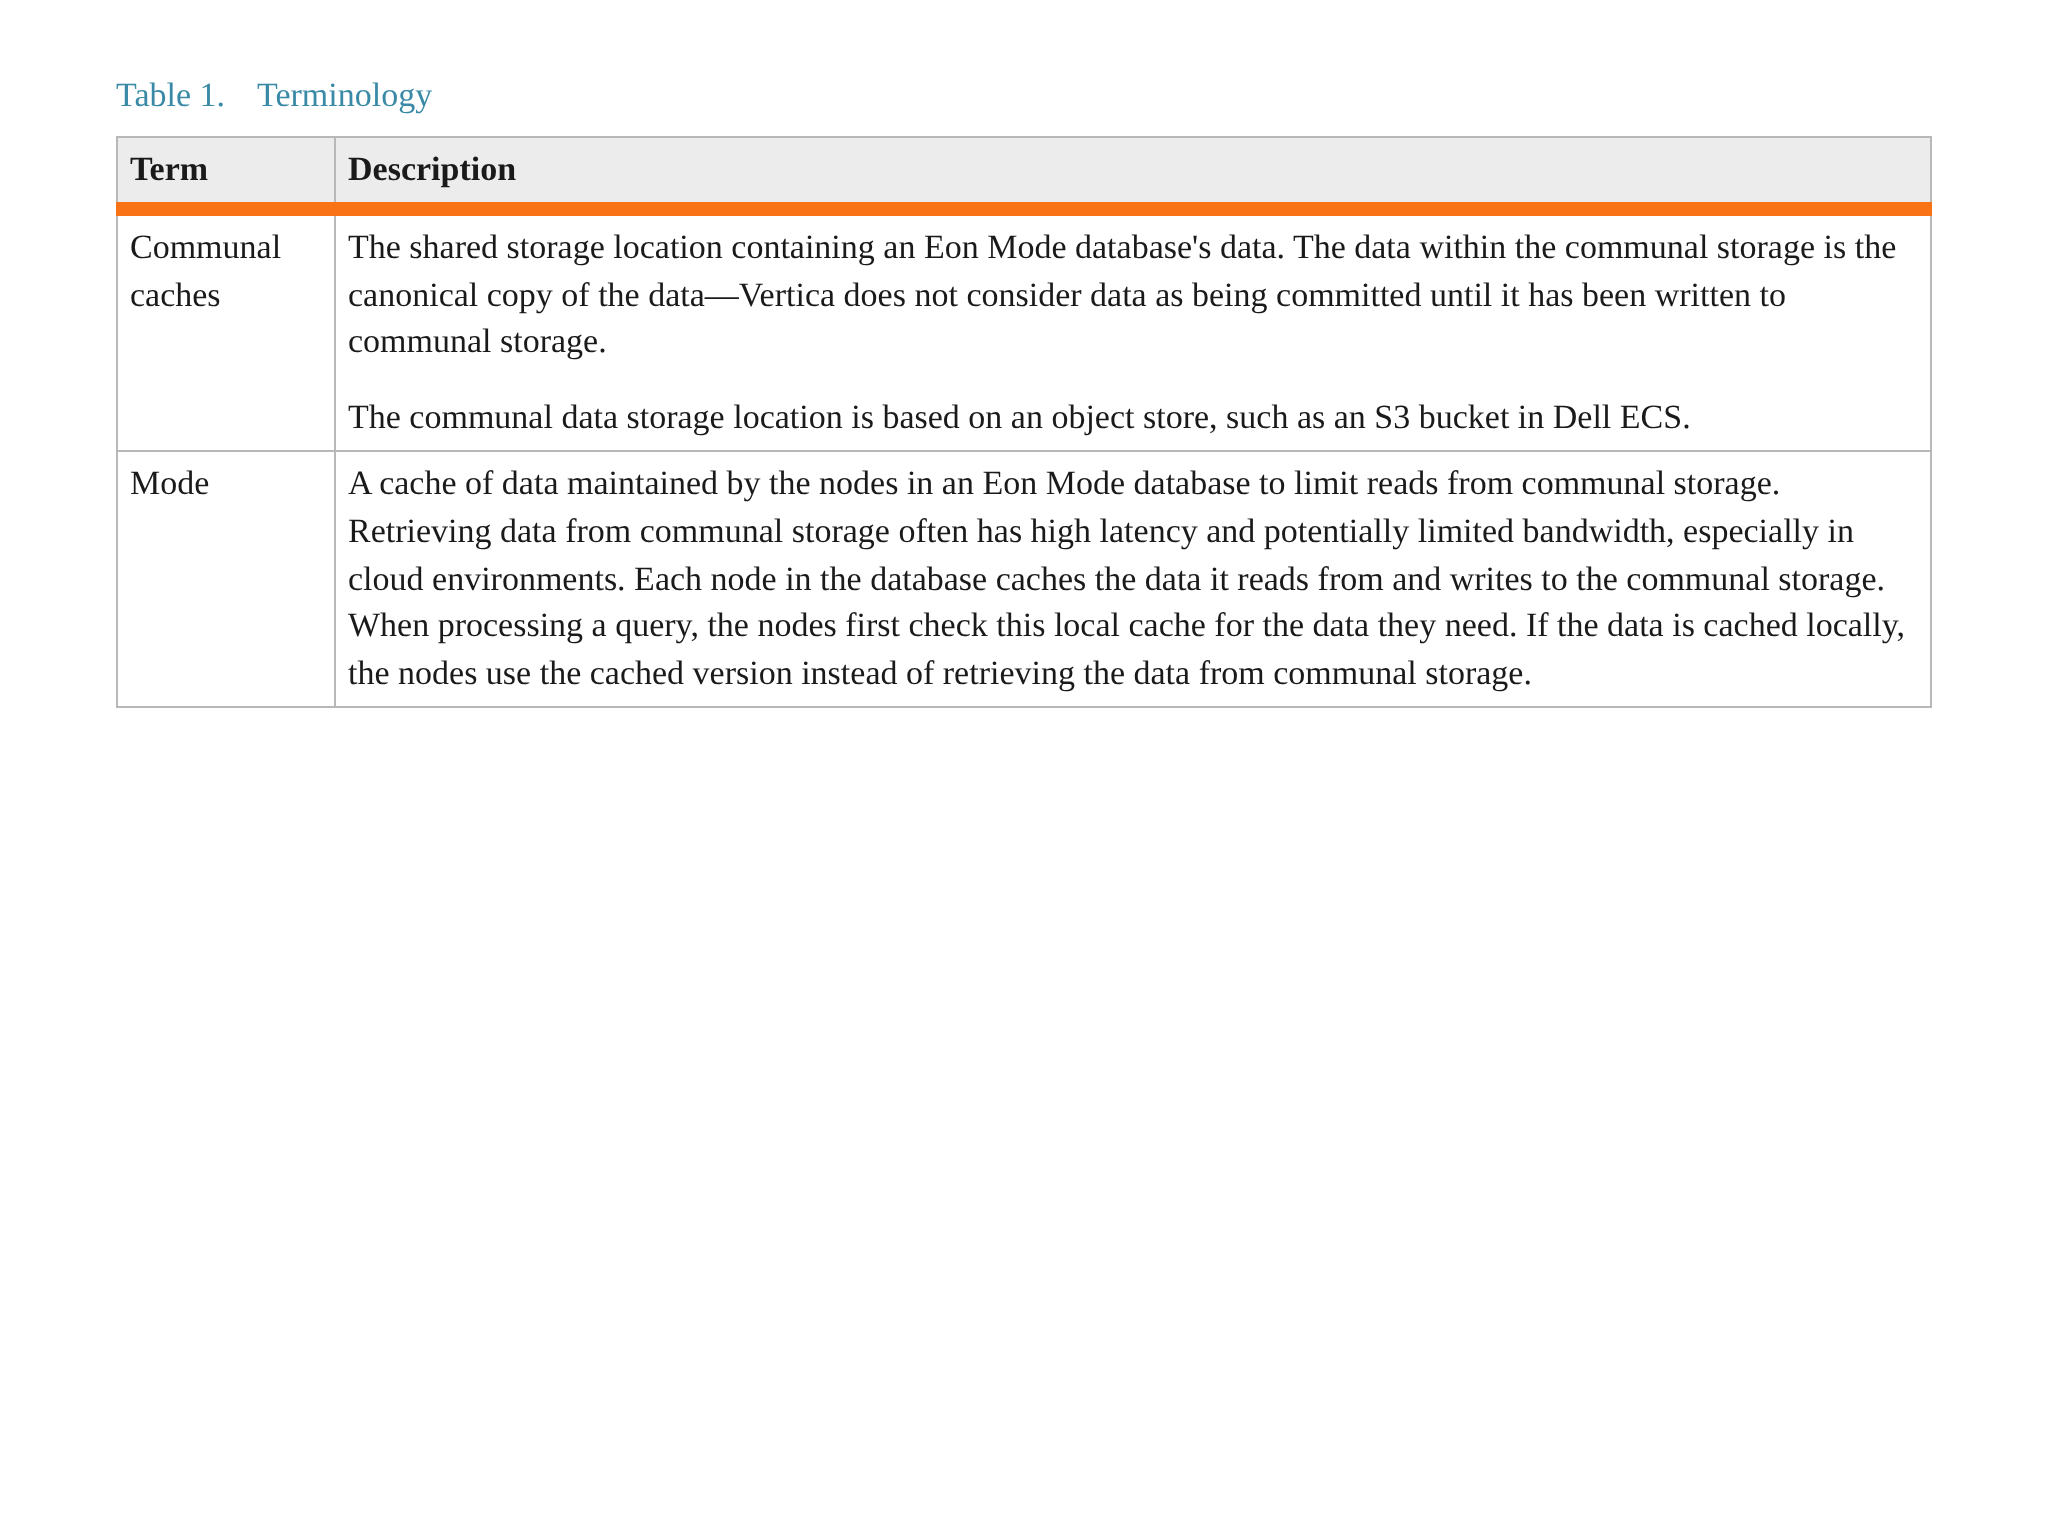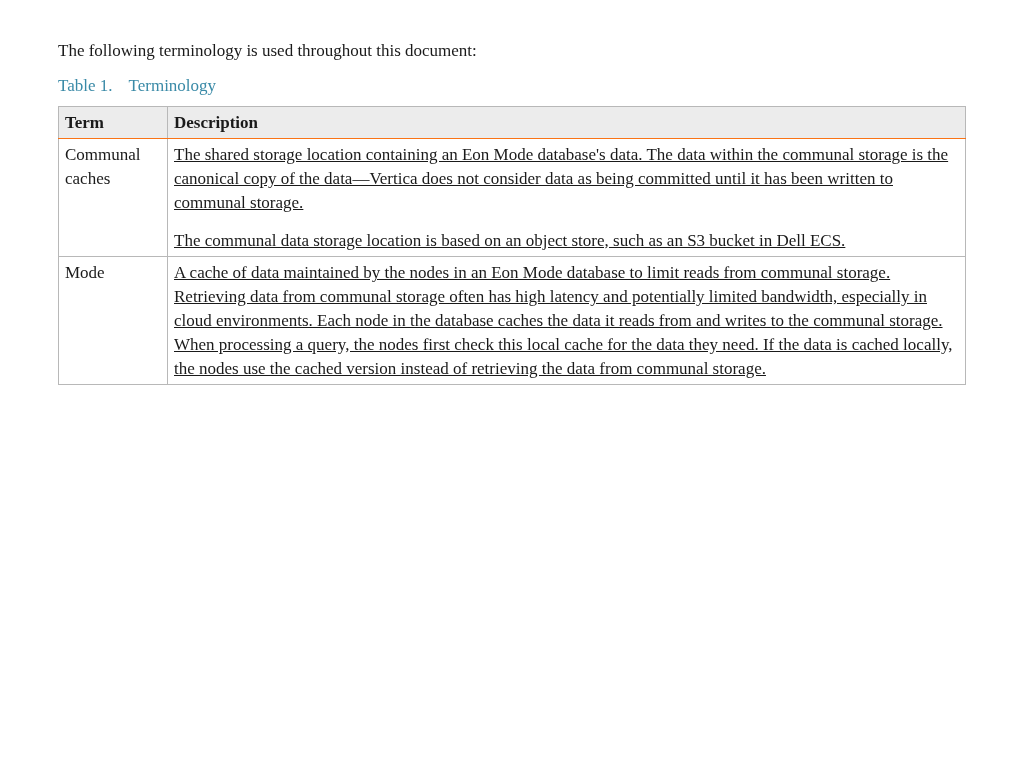--- a/index.html
+++ b/index.html
@@ -39,37 +39,35 @@
   table.term-table td {
     border: 1px solid #b8b8b8;
     padding: 4px 6px;
     vertical-align: top;
     text-align: left;
     line-height: 1.4;
   }
   table.term-table th {
     background: #ececec;
     font-weight: bold;
-    border-bottom: 1px solid #f97316;
+    border-bottom: 7px solid #f97316;
   }
   table.term-table td p {
     margin: 0 0 14px 0;
-    text-decoration: underline;
   }
   table.term-table td p:last-child {
     margin-bottom: 0;
   }
   .col-term { width: 96px; }
 </style>
 </head>
 <body>
 
 <div class="page">
 
-  <p class="intro">The following terminology is used throughout this document:</p>
 
   <p class="table-caption">
     <span class="tnum">Table 1.</span><span>Terminology</span>
   </p>
 
   <table class="term-table">
     <thead>
       <tr>
         <th class="col-term">Term</th>
         <th>Description</th>

